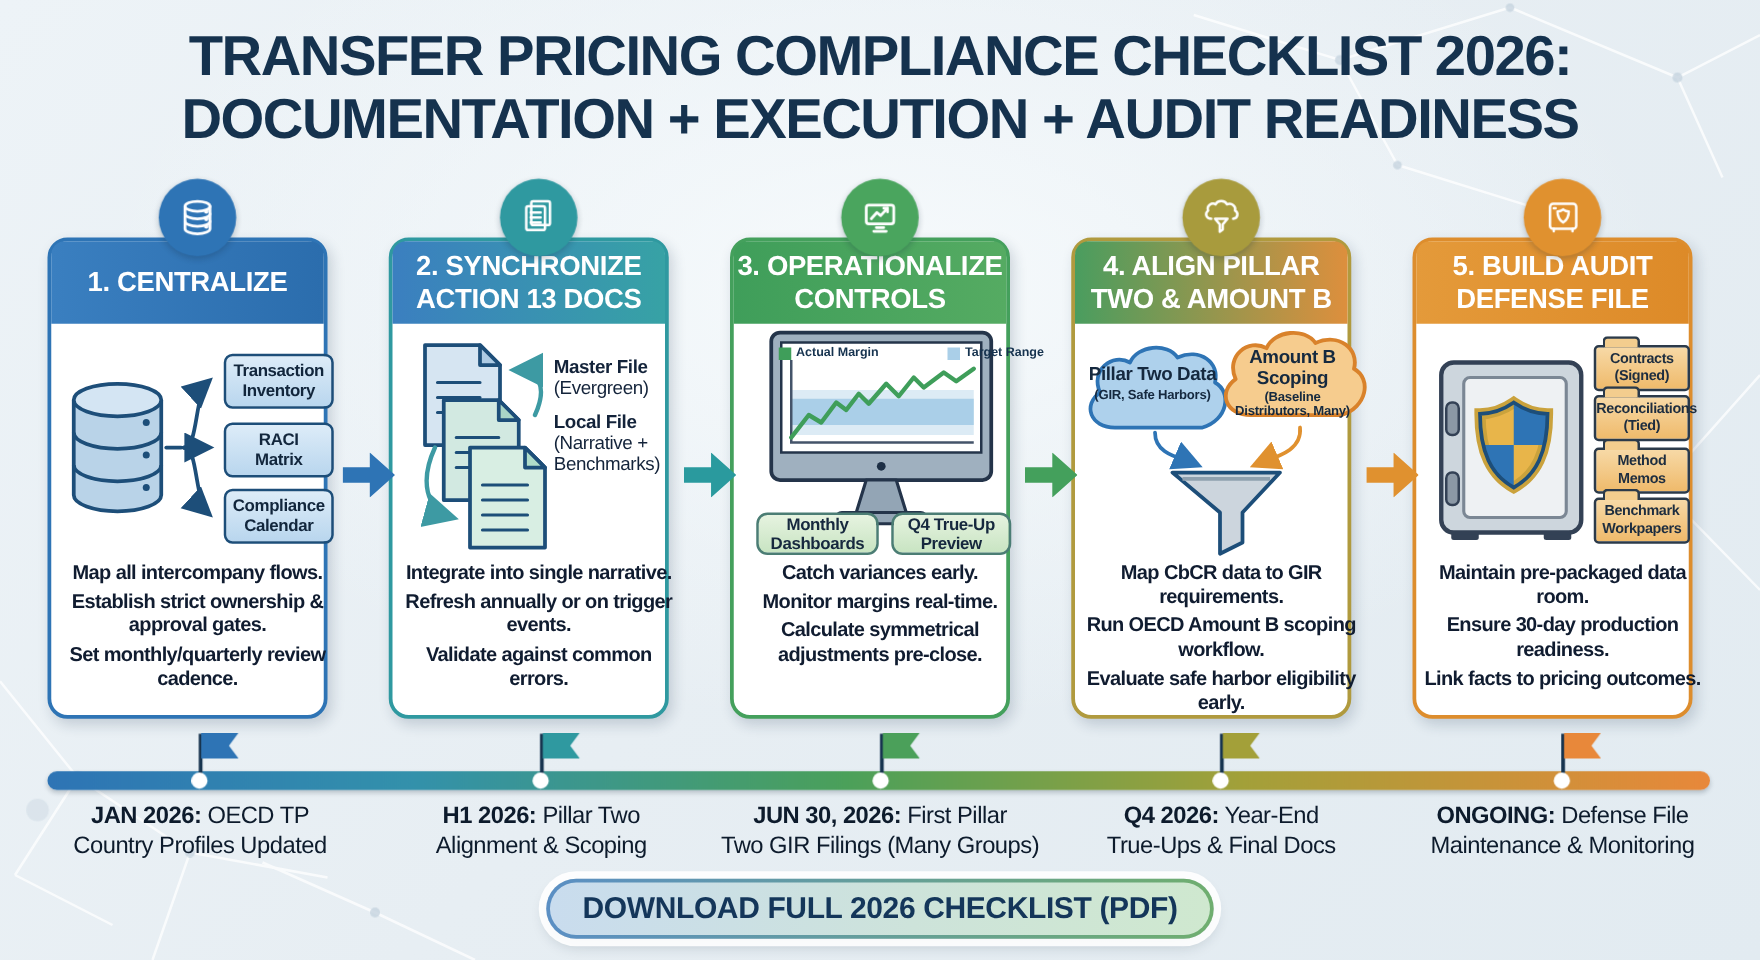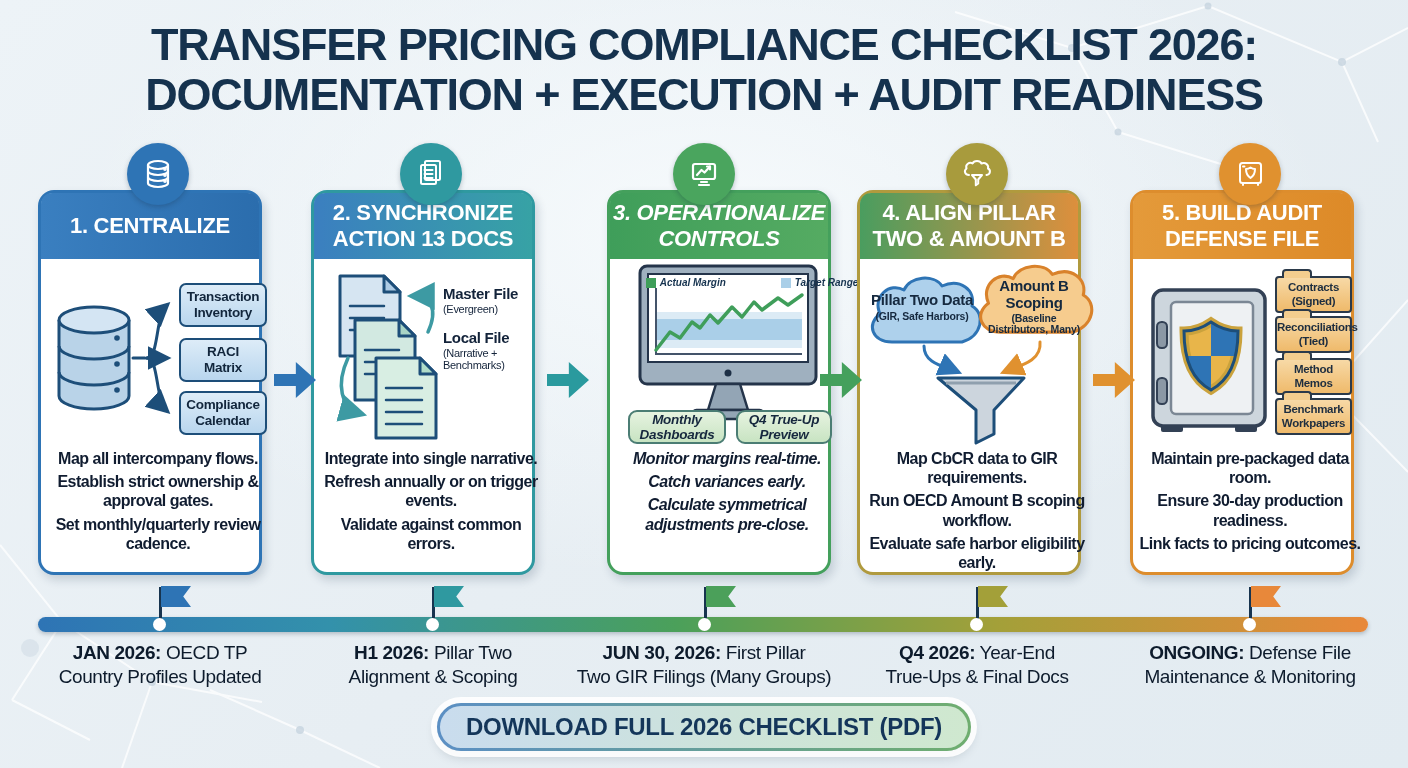--- a/index.html
+++ b/index.html
@@ -37,21 +37,21 @@
   .card-text{position:absolute;top:252px;left:0;width:234px;padding:0 3px;box-sizing:border-box;text-align:center;}
   .card-text p{margin:4px 0;font-size:16px;font-weight:600;color:#101c30;line-height:1.2;letter-spacing:-0.5px;}
 
   
   .mini-box{position:absolute;left:138px;width:84px;height:40px;border:2px solid #1d4e79;border-radius:7px;
     background:linear-gradient(180deg,#ddecf8,#b9d6ee);display:flex;flex-direction:column;justify-content:center;
     text-align:center;font-size:13.5px;font-weight:700;color:#12263c;line-height:1.15;letter-spacing:-0.3px;}
   
   .doc-label{position:absolute;left:129px;width:104px;color:#13233a;line-height:1.12;}
   .doc-label .t{font-size:15px;font-weight:700;letter-spacing:-0.3px;}
-  .doc-label .s{font-size:11px;font-weight:400;letter-spacing:-0.3px;}
+  .doc-label .s{font-size:15px;font-weight:400;letter-spacing:-0.3px;}
   
   .m3-legend{position:absolute;left:38px;top:19px;width:162px;display:flex;justify-content:center;gap:9px;}
   .legend-item{display:flex;align-items:center;gap:4px;font-size:10px;font-weight:700;color:#16334f;white-space:nowrap;padding-left:46px;}
   .legend-swatch{width:10px;height:10px;flex:0 0 auto;}
   .pill{position:absolute;height:34px;border:2px solid #4b7d74;border-radius:9px;
     background:linear-gradient(180deg,#e6f3e0,#c8e4c2);display:flex;flex-direction:column;justify-content:center;
     text-align:center;font-size:13.5px;font-weight:700;color:#16283e;line-height:1.13;letter-spacing:-0.3px;box-sizing:border-box;}
   
   .cloud-label{position:absolute;text-align:center;color:#15293f;line-height:1.05;}
   .cloud-label .t{font-size:15px;font-weight:700;letter-spacing:-0.3px;line-height:1.1;}
@@ -227,21 +227,21 @@
   <div class="conn-arrow" style="left:547px;background:#2a9a9e;"></div>
 
   <div class="badge b3" style="left:673px;">
     <svg width="36" height="36" viewBox="0 0 36 36" fill="none" stroke="#fff" stroke-width="2.2" stroke-linecap="round" stroke-linejoin="round">
       <rect x="7" y="8" width="22" height="15" rx="2"></rect>
       <path d="M11 19 l4.5 -5 l3 2.5 l5.5 -6"></path>
       <path d="M21 10.5 h3 v3"></path>
       <path d="M15 26 h6 M13 29 h10"></path>
     </svg>
   </div>
-  <div class="card c3" style="left:607px;font-style:italic;">
+  <div class="card c3" style="left:584px;">
     <div class="card-header">
       <span>3. OPERATIONALIZE</span>
       <span>CONTROLS</span>
     </div>
     <div class="illus">
       <svg width="234" height="190" viewBox="0 0 234 190">
         <g>
           <rect x="30" y="8" width="176" height="118" rx="7" fill="#9fb0bf" stroke="#24344a" stroke-width="3"></rect>
           <rect x="38" y="16" width="160" height="88" fill="#ffffff" stroke="#24344a" stroke-width="2"></rect>
           <rect x="46" y="54" width="146" height="36" fill="#dcebf5"></rect>
@@ -266,22 +266,22 @@
       <div class="pill" style="left:18px;top:152px;width:98px;">
         <span>Monthly</span>
         <span>Dashboards</span>
       </div>
       <div class="pill" style="left:126px;top:152px;width:96px;">
         <span>Q4 True-Up</span>
         <span>Preview</span>
       </div>
     </div>
     <div class="card-text">
+      <p>Catch variances early.</p>
       <p>Monitor margins real-time.</p>
-      <p>Catch variances early.</p>
       <p>Calculate symmetrical adjustments pre-close.</p>
     </div>
   </div>
   <div class="conn-arrow" style="left:820px;background:#44a05c;"></div>
 
   <div class="badge b4" style="left:946px;">
     <svg width="36" height="36" viewBox="0 0 36 36" fill="none" stroke="#fff" stroke-width="2" stroke-linejoin="round" stroke-linecap="round">
       <path d="M10 19 c-4 0 -5.5 -4 -2.5 -6.5 c-1.5 -4 3 -7 6 -5 c1.5 -3.5 7.5 -3.5 9 0 c4 -1.5 7.5 1.5 6.5 5 c3 1.5 2.5 6 -1.5 6.5"></path>
       <path d="M13 19 h10 l-3.8 4.5 v4 l-2.4 1.8 v-5.8 z"></path>
     </svg>

